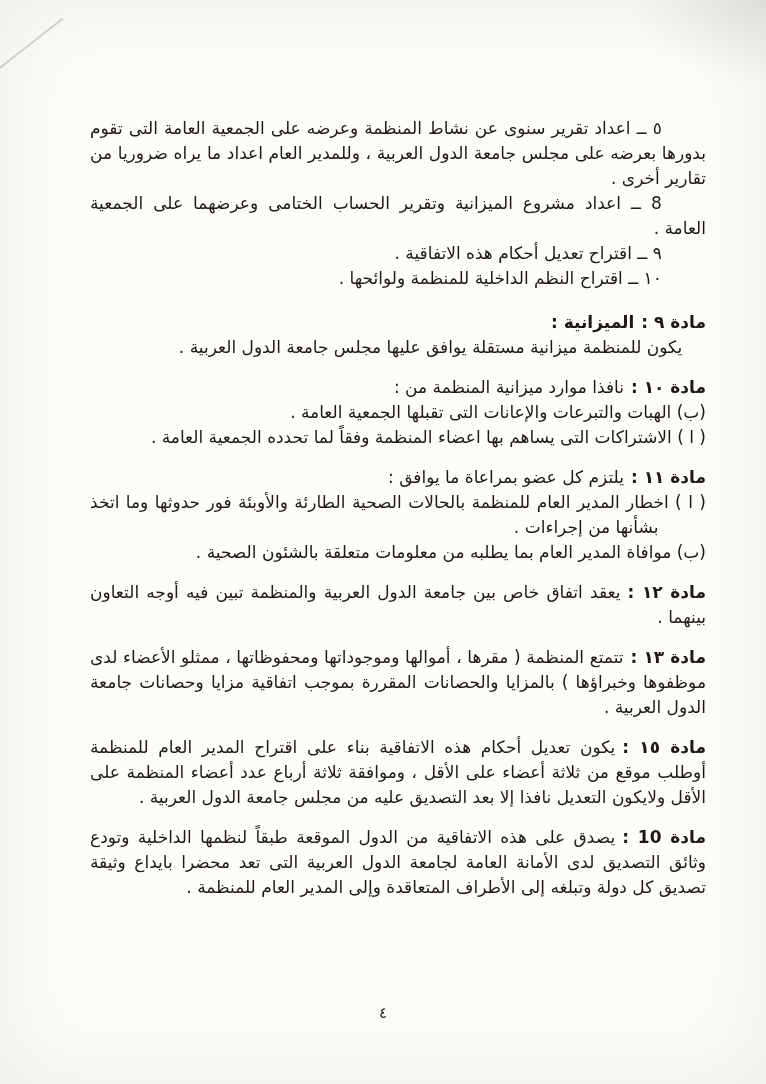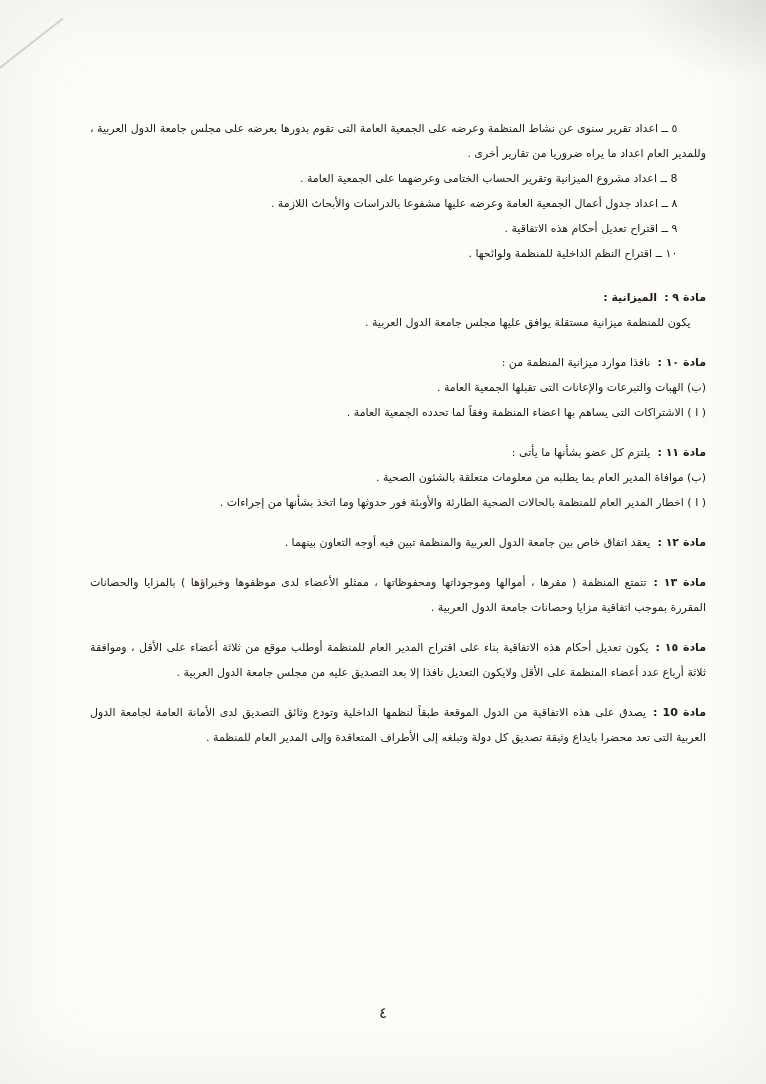--- a/index.html
+++ b/index.html
@@ -44,21 +44,21 @@
     background: radial-gradient(ellipse at top right, rgba(120,115,105,0.16), rgba(120,115,105,0) 65%);
     pointer-events: none;
   }
   .content {
     direction: rtl;
     width: 616px;
     margin-left: auto;
     margin-right: 60px;
     padding-top: 116px;
     color: #1d1a16;
-    font-size: 11px;
+    font-size: 17px;
     line-height: 25px;
     text-align: justify;
   }
   .content p {
     margin: 0;
   }
   .item {
     text-indent: 2.6em;
   }
   .article {
@@ -99,40 +99,39 @@
 <div class="page">
 
   <div class="scan-mark"></div>
   <div class="scan-blot"></div>
 
   <div class="content">
 
     <div class="list-block">
       <p class="item">٥ ــ اعداد تقرير سنوى عن نشاط المنظمة وعرضه على الجمعية العامة التى تقوم بدورها بعرضه على مجلس جامعة الدول العربية ، وللمدير العام اعداد ما يراه ضروريا من تقارير أخرى .</p>
       <p class="item">8 ــ اعداد مشروع الميزانية وتقرير الحساب الختامى وعرضهما على الجمعية العامة .</p>
-      <p class="item">٨ ــ اعداد جدول أعمال الجمعية العامة وعرضه عليها مشفوعا بالدراسات والأبحاث اللازمة .</p>
       <p class="item">٩ ــ اقتراح تعديل أحكام هذه الاتفاقية .</p>
       <p class="item">١٠ ــ اقتراح النظم الداخلية للمنظمة ولوائحها .</p>
     </div>
 
     <div class="article first">
       <p><span class="art-label">مادة ٩ :</span><span class="bold">الميزانية :</span></p>
       <p class="indent-1">يكون للمنظمة ميزانية مستقلة يوافق عليها مجلس جامعة الدول العربية .</p>
     </div>
 
     <div class="article">
       <p><span class="art-label">مادة ١٠ :</span><span>نافذا موارد ميزانية المنظمة من :</span></p>
       <p class="sub">(ب)  الهبات والتبرعات والإعانات التى تقبلها الجمعية العامة .</p>
       <p class="sub">( ا )  الاشتراكات التى يساهم بها اعضاء المنظمة وفقاً لما تحدده الجمعية العامة .</p>
     </div>
 
     <div class="article">
-      <p><span class="art-label">مادة ١١ :</span><span>يلتزم كل عضو بشأنها ما يأتى :</span></p>
+      <p><span class="art-label">مادة ١١ :</span><span>يلتزم كل عضو بمراعاة ما يوافق :</span></p>
+      <p class="sub">( ا )  اخطار المدير العام للمنظمة بالحالات الصحية الطارئة والأوبئة فور حدوثها وما اتخذ بشأنها من إجراءات .</p>
       <p class="sub">(ب)  موافاة المدير العام بما يطلبه من معلومات متعلقة بالشئون الصحية .</p>
-      <p class="sub">( ا )  اخطار المدير العام للمنظمة بالحالات الصحية الطارئة والأوبئة فور حدوثها وما اتخذ بشأنها من إجراءات .</p>
     </div>
 
     <div class="article">
       <p><span class="art-label">مادة ١٢ :</span><span>يعقد اتفاق خاص بين جامعة الدول العربية والمنظمة تبين فيه أوجه التعاون بينهما .</span></p>
     </div>
 
     <div class="article">
       <p><span class="art-label">مادة ١٣ :</span><span>تتمتع المنظمة ( مقرها ، أموالها وموجوداتها ومحفوظاتها ، ممثلو الأعضاء لدى موظفوها وخبراؤها ) بالمزايا والحصانات المقررة بموجب اتفاقية مزايا وحصانات جامعة الدول العربية .</span></p>
     </div>
 

